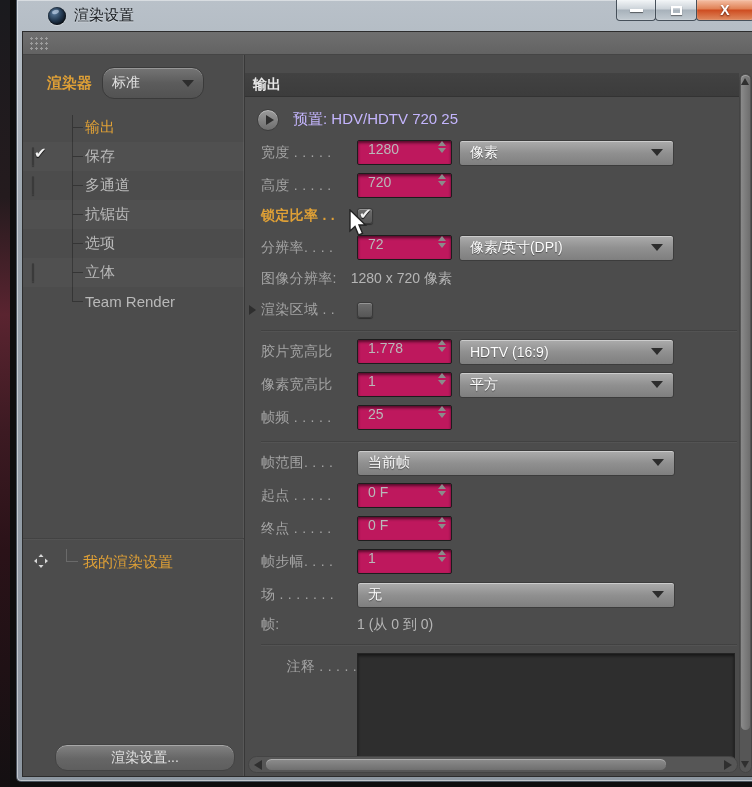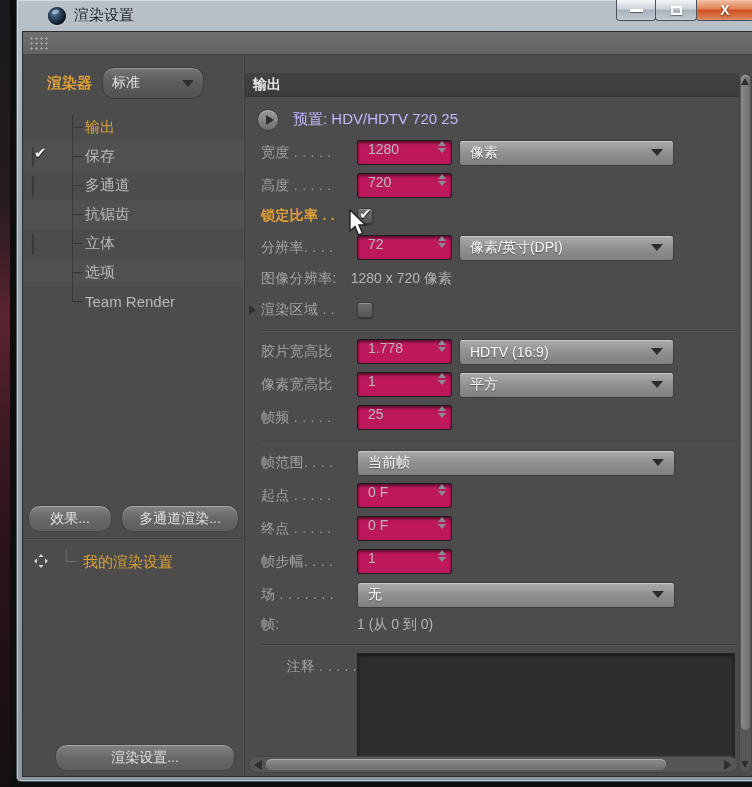--- a/index.html
+++ b/index.html
@@ -196,42 +196,34 @@
             <div class="tree-row">
               <span class="cbx-slot"><span class="cbx"></span></span>
               <span class="stub"></span>
               <span class="tree-label">多通道</span>
             </div>
             <div class="tree-row">
               <span class="stub"></span>
               <span class="tree-label">抗锯齿</span>
             </div>
             <div class="tree-row">
+              <span class="stub"></span>
+              <span class="tree-label">选项</span>
+            </div>
+            <div class="tree-row">
               <span class="cbx-slot"><span class="cbx"></span></span>
               <span class="stub"></span>
               <span class="tree-label">立体</span>
             </div>
             <div class="tree-row">
               <span class="stub"></span>
-              <span class="tree-label">选项</span>
-            </div>
-            <div class="tree-row">
-              <span class="stub"></span>
               <span class="tree-label">Team Render</span>
             </div>
           </div>
 
-          <div class="fx-row">
-            <div class="pill btn-effects">
-              <span>效果...</span>
-            </div>
-            <div class="pill btn-multipass">
-              <span>多通道渲染...</span>
-            </div>
-          </div>
 
           <div class="side-sep"></div>
 
           <div class="mypreset-row">
             <svg class="preset-icon" width="16" height="16" viewBox="0 0 16 16">
               <path d="M8 1 L10.5 4 L5.5 4 Z" fill="#d8d8d8"></path>
               <path d="M8 15 L5.5 12 L10.5 12 Z" fill="#d8d8d8"></path>
               <path d="M1 8 L4 5.5 L4 10.5 Z" fill="#d8d8d8"></path>
               <path d="M15 8 L12 10.5 L12 5.5 Z" fill="#d8d8d8"></path>
             </svg>

